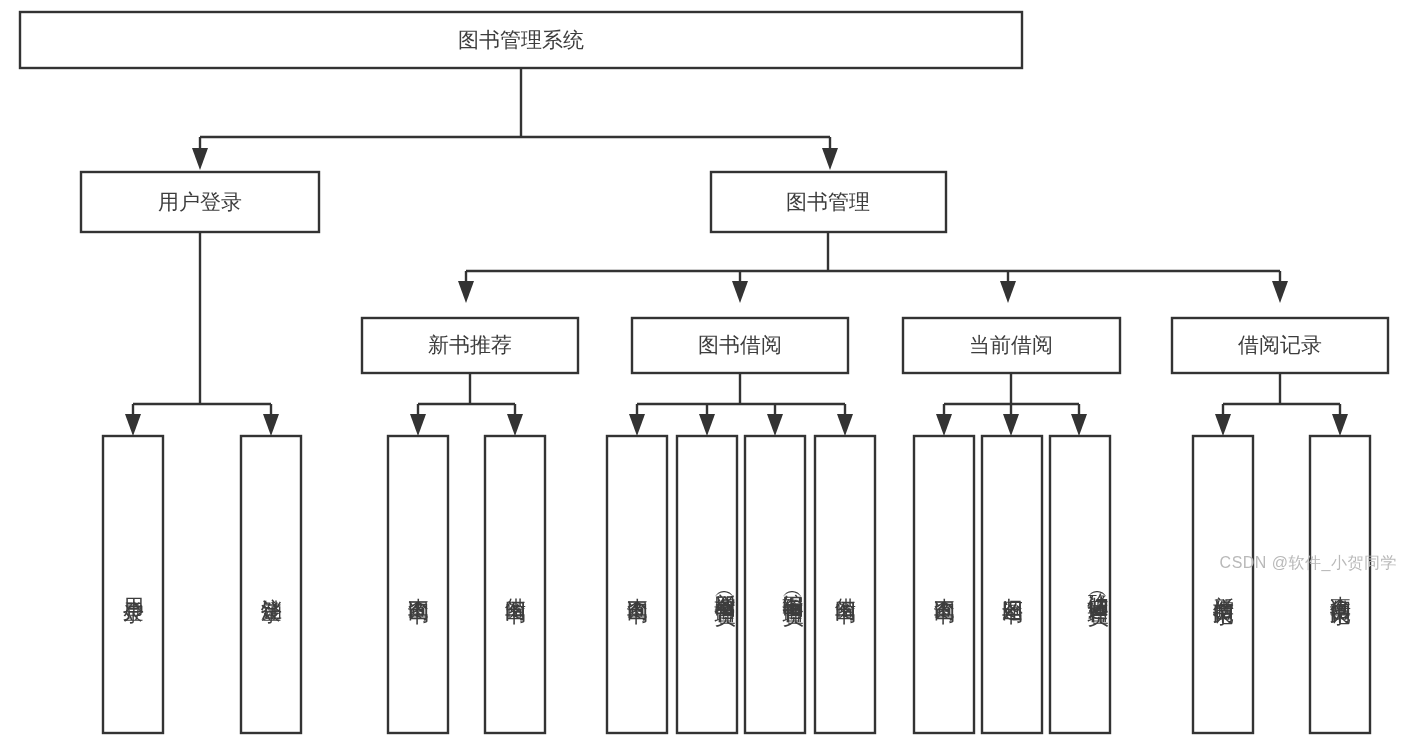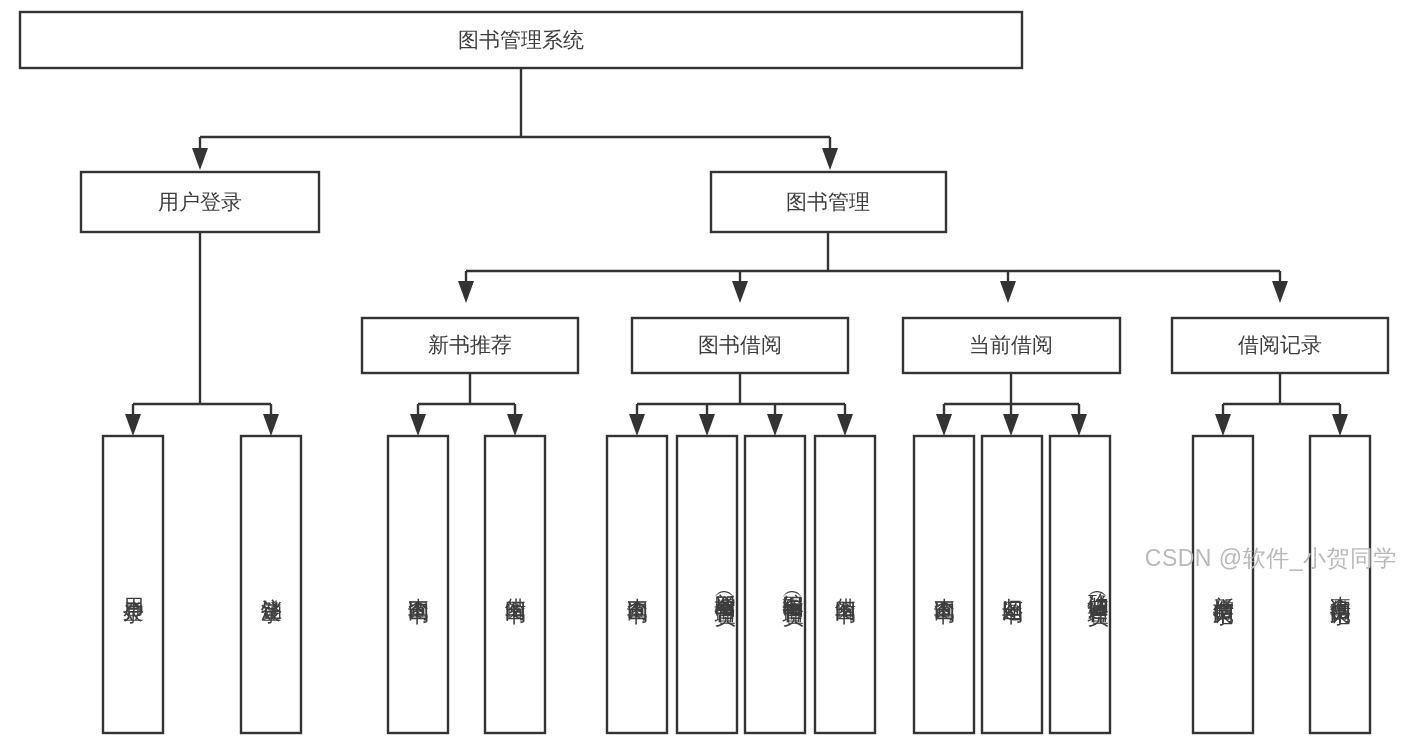--- a/index.html
+++ b/index.html
@@ -62,21 +62,21 @@
     color: #3d3d3d;
     text-align: center;
     white-space: nowrap;
     pointer-events: none;
   }
   .watermark {
     position: absolute;
     right: 8px;
     bottom: 4px;
     font-family: "Liberation Sans", "DejaVu Sans", sans-serif;
-    font-size: 23px;
+    font-size: 16px;
     color: #b9b9b9;
     letter-spacing: 0.5px;
     white-space: nowrap;
   }
 </style>
 </head>
 <body>
 
 <div id="diagram-root">
 

